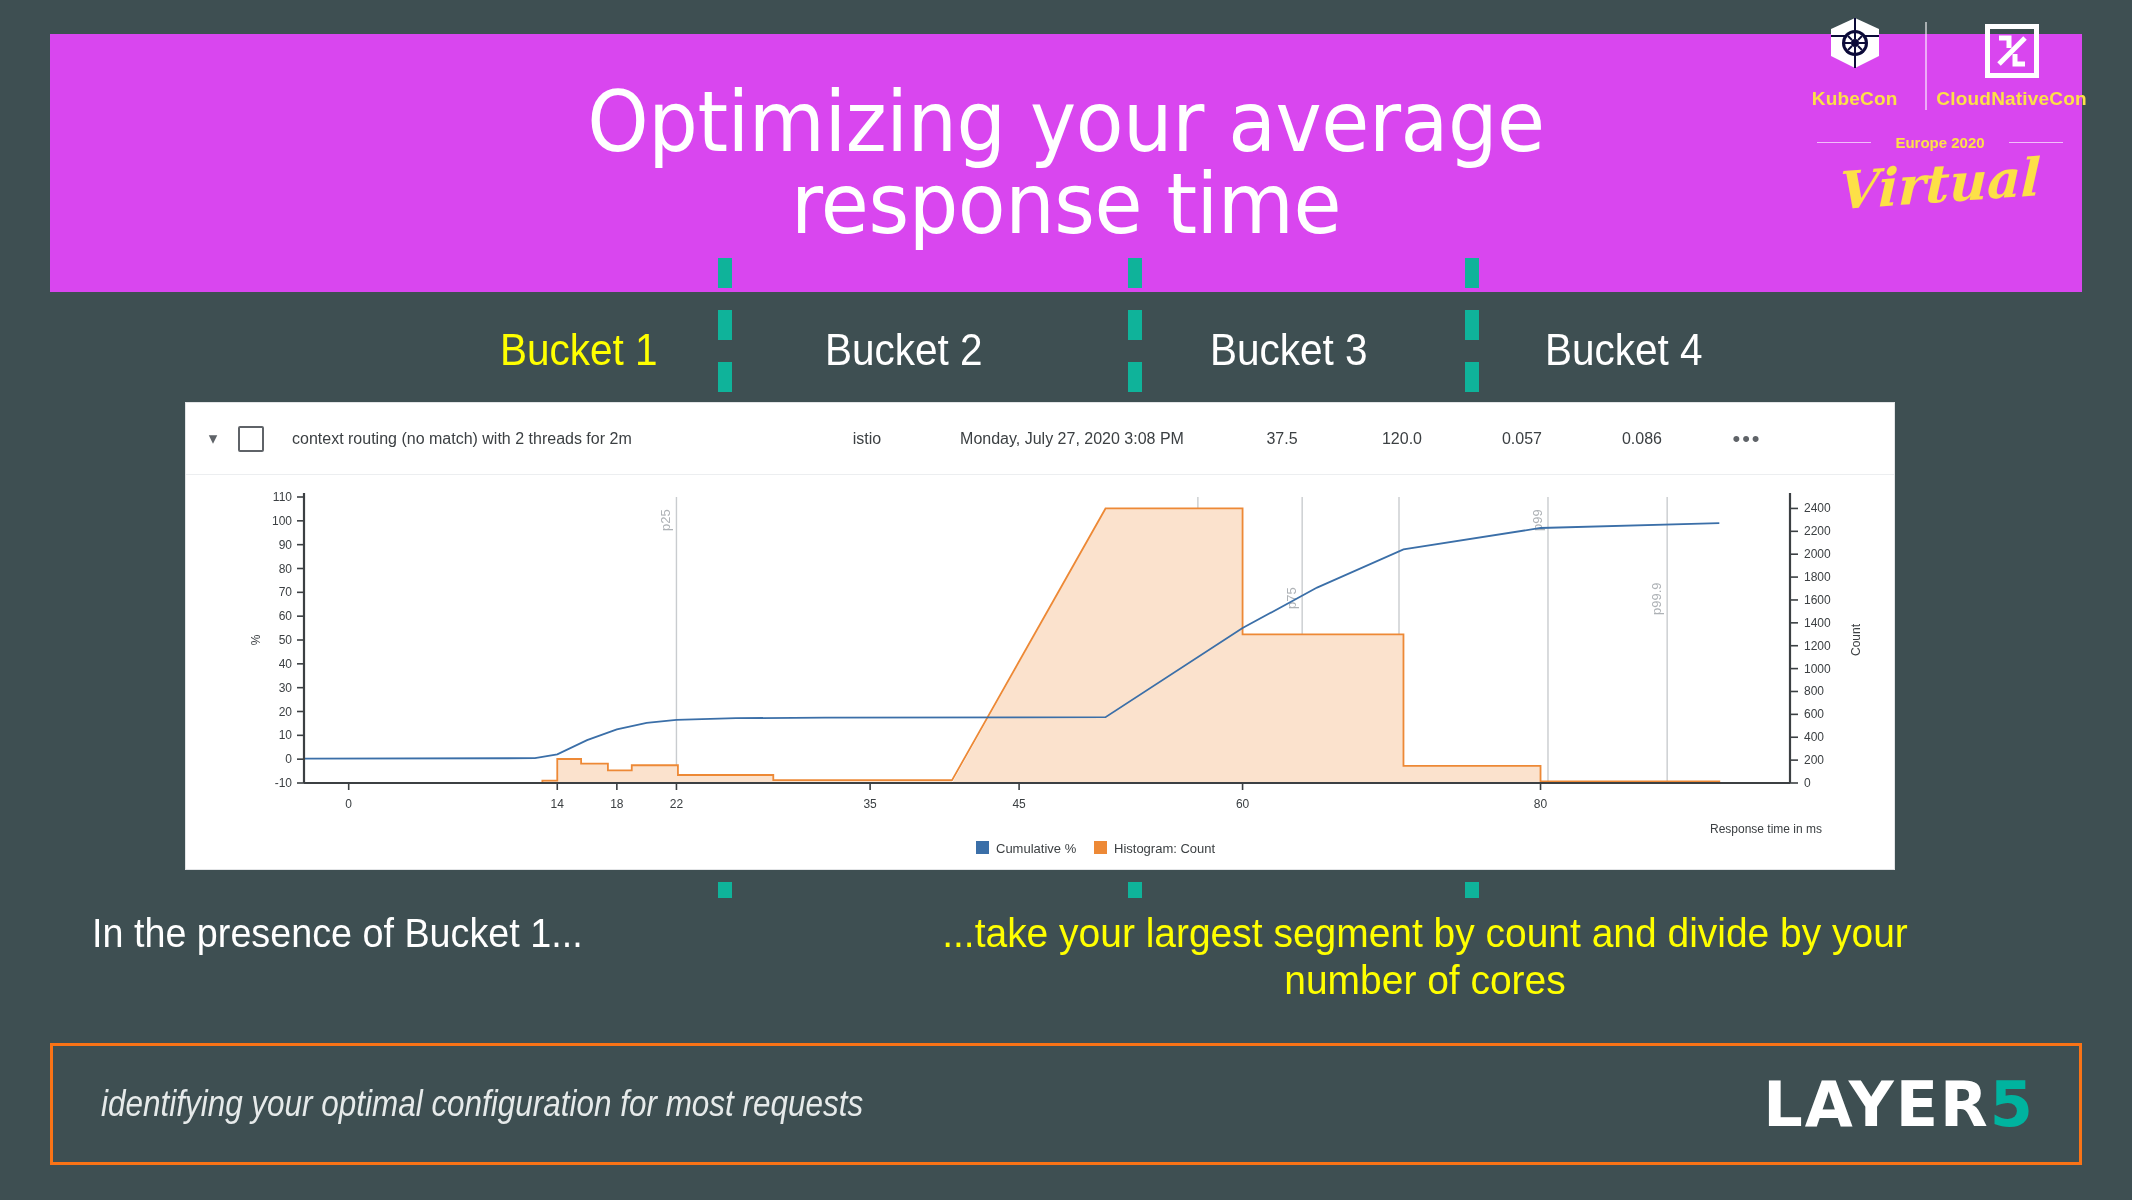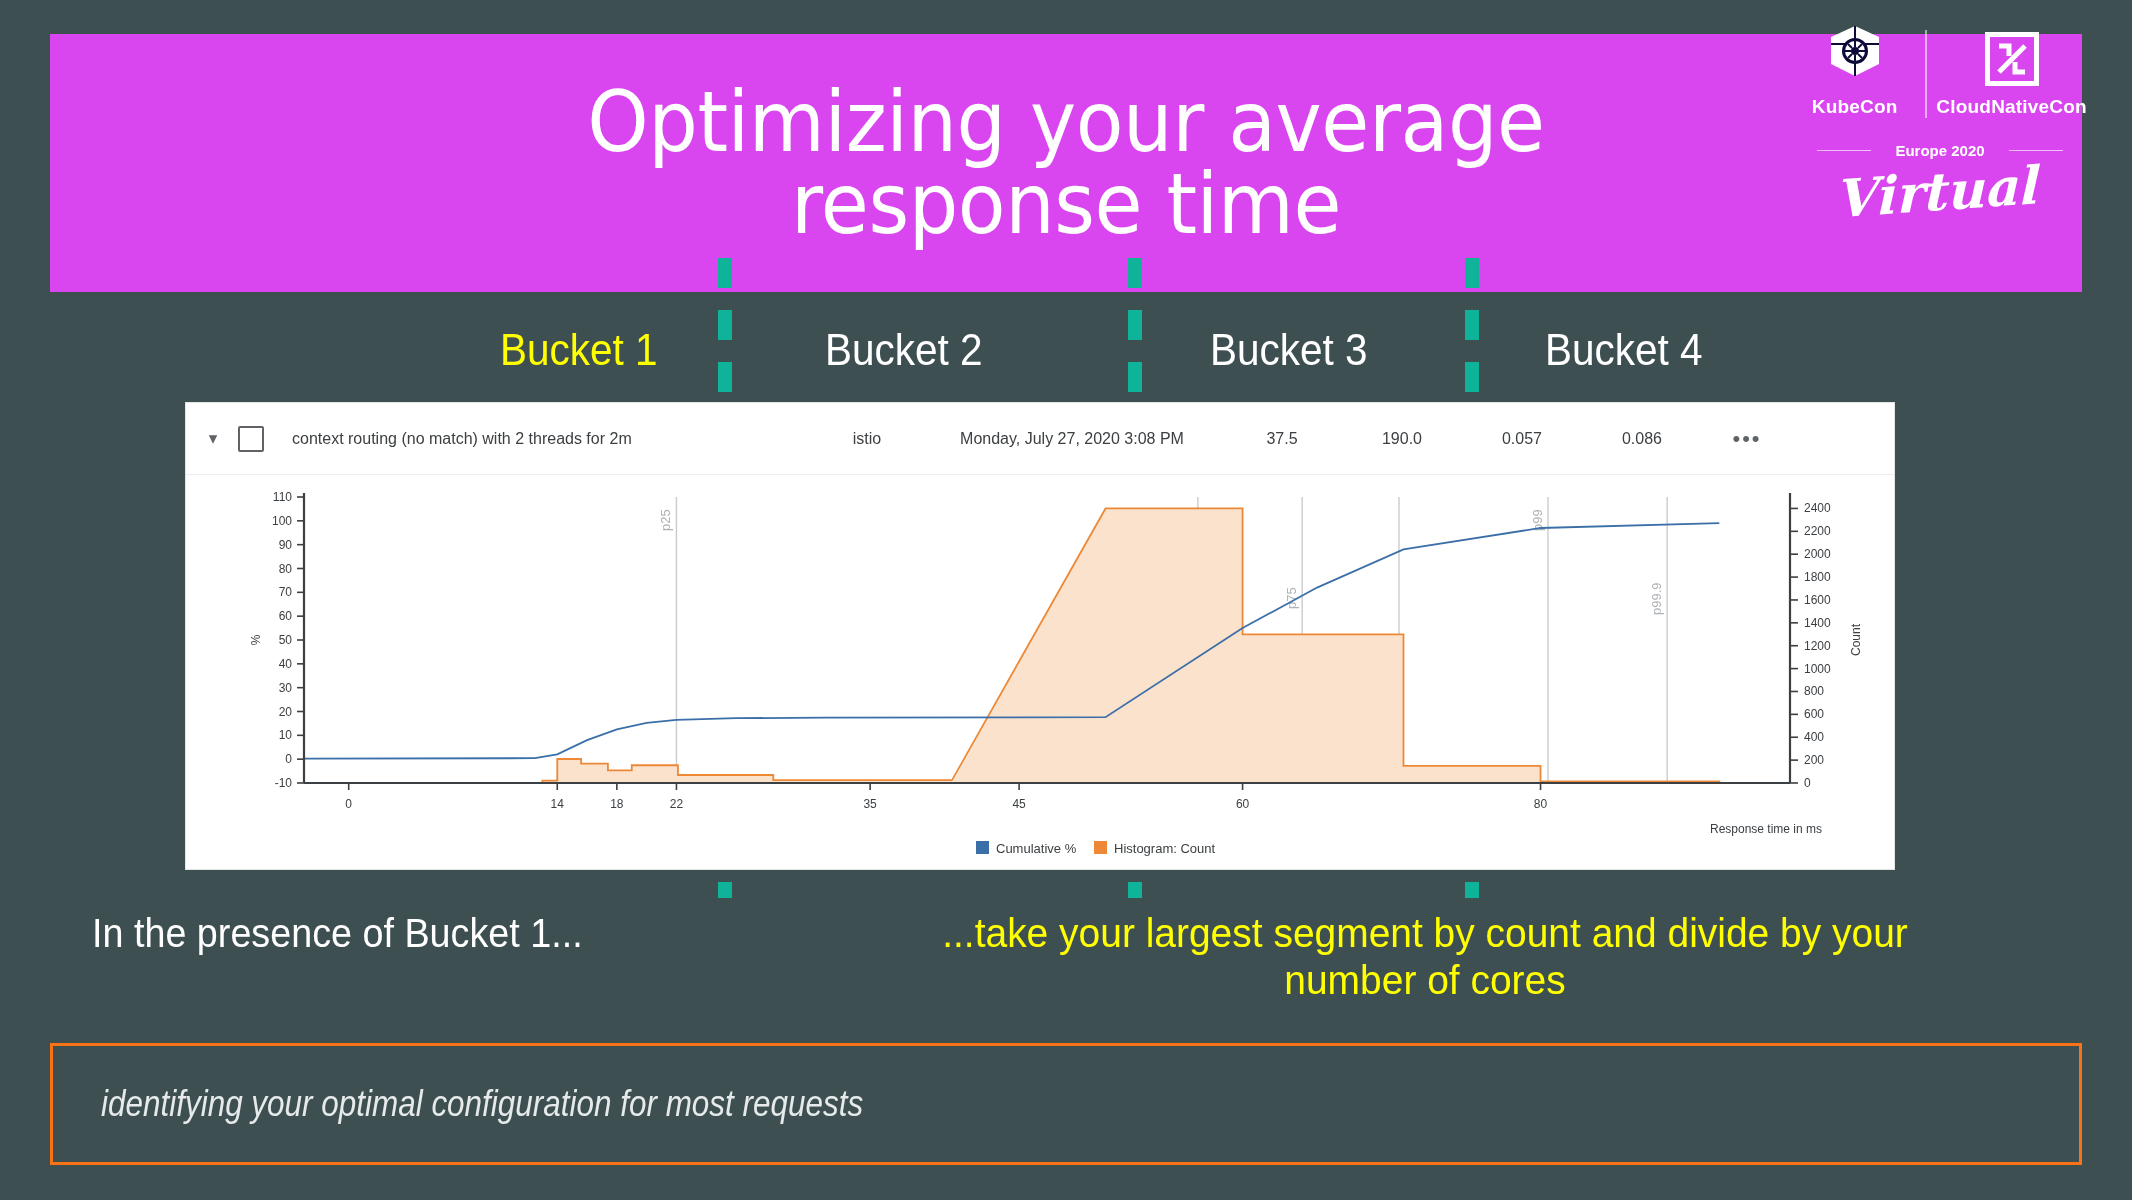--- a/index.html
+++ b/index.html
@@ -18,22 +18,22 @@
   }
   .title-text{
     color:#ffffff;font-size:84px;line-height:0.98;text-align:center;
     font-weight:400;letter-spacing:-0.5px;
     max-width:1280px;
     font-family:"DejaVu Sans", sans-serif;
     transform:scaleX(0.93);
   }
   
   .kc-logo{
-    position:absolute;right:42px;top:22px;width:300px;height:210px;
-    color:#ffffff;
+    position:absolute;right:42px;top:14px;width:300px;height:210px;
+    color:#fde047;
   }
   .kc-row{display:flex;align-items:flex-end;justify-content:center;gap:0;}
   .kc-left{width:132px;display:flex;flex-direction:column;align-items:center;}
   .kc-right{width:160px;display:flex;flex-direction:column;align-items:center;}
   .kc-div{width:2px;height:88px;background:rgba(255,255,255,.55);margin:0 6px;align-self:flex-start;margin-top:8px;}
   .kc-name{font-size:19px;font-weight:700;letter-spacing:.2px;margin-top:6px;white-space:nowrap;}
   .kc-sub{display:flex;align-items:center;justify-content:center;gap:24px;margin-top:24px;}
   .kc-sub .line{height:1px;width:54px;background:rgba(255,255,255,.65);}
   .kc-sub .txt{font-size:15px;font-weight:700;white-space:nowrap;}
   .kc-virtual{
@@ -167,21 +167,21 @@
 
 <div class="card">
 
   <div class="card-header">
     <span class="chev">▾</span>
     <span class="cbox"></span>
     <span class="hdr-title">context routing (no match) with 2 threads for 2m</span>
     <span class="hdr-cell hdr-istio">istio</span>
     <span class="hdr-cell hdr-date">Monday, July 27, 2020 3:08 PM</span>
     <span class="hdr-cell hdr-n">37.5</span>
-    <span class="hdr-cell hdr-n">190.0</span>
+    <span class="hdr-cell hdr-n">120.0</span>
     <span class="hdr-cell hdr-n">0.057</span>
     <span class="hdr-cell hdr-n">0.086</span>
     <span class="hdr-dots">•••</span>
   </div>
 
   <div class="plot">
     <svg id="chart-svg" width="1708" height="394" viewBox="0 0 1708 394">
         <line x1="1011.8775510204082" y1="22" x2="1011.8775510204082" y2="308" stroke="#c9cccf" stroke-width="1.4"></line>
         <text x="1005.8775510204082" y="56" fill="#aeb2b6" font-size="13" font-family="&quot;Liberation Sans&quot;, sans-serif" transform="rotate(-90 1005.8775510204082 56)">p50</text>
         <line x1="1116.1632653061224" y1="22" x2="1116.1632653061224" y2="308" stroke="#c9cccf" stroke-width="1.4"></line>
@@ -280,13 +280,17 @@
 </div>
 
 <div class="cap-left">In the presence of Bucket 1...</div>
 <div class="cap-right">
   <div>...take your largest segment by count and divide by your</div>
   <div>number of cores</div>
 </div>
 
 <div class="footer">
   <div class="footer-text">identifying your optimal configuration for most requests</div>
+  <div class="layer5">
+    <span>LAYER</span>
+      <span class="five">5</span>
+  </div>
 </div>
 
 </body></html>

